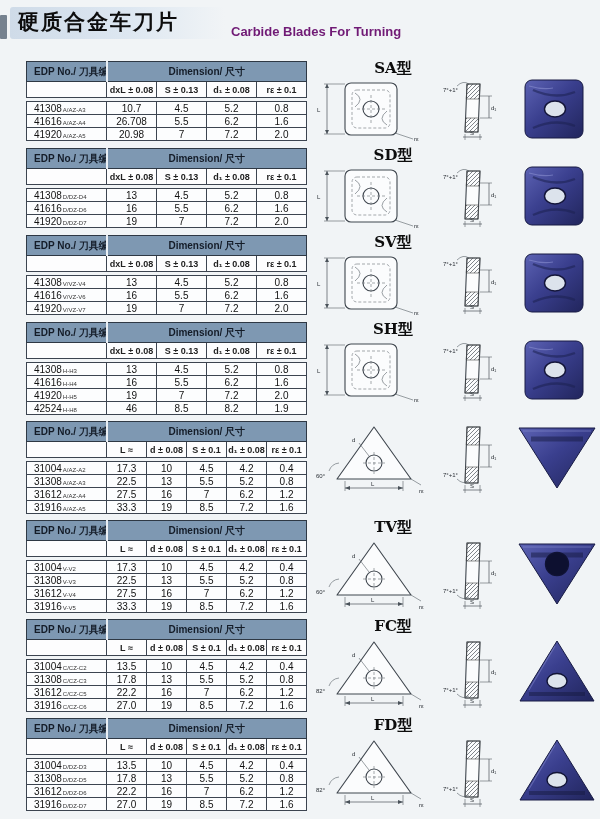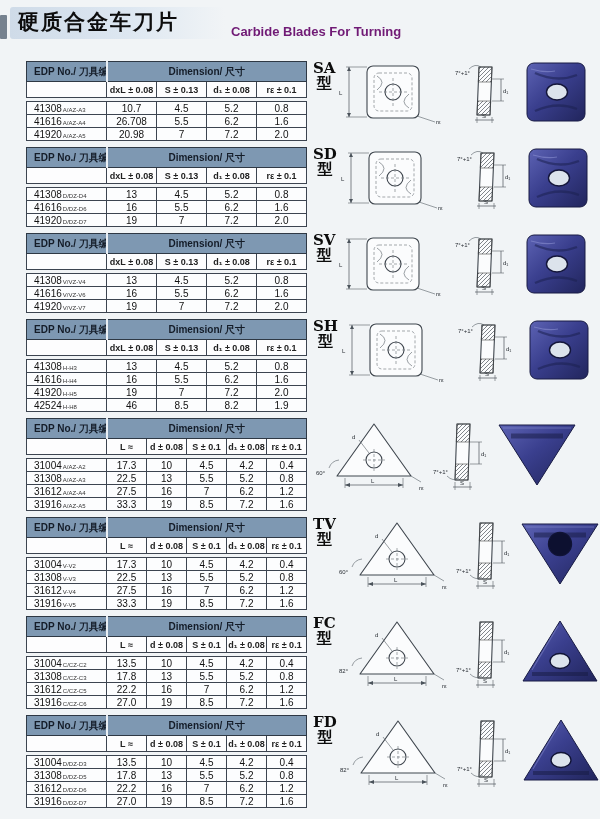--- a/index.html
+++ b/index.html
@@ -16,21 +16,21 @@
   .tbl{border-collapse:collapse;width:280px;table-layout:fixed;flex:0 0 auto}
   .tbl td{border:1px solid #3c4450;text-align:center;font-size:10px;overflow:hidden;white-space:nowrap}
   .tbl tr.hd td{background:#7e98b2;color:#141c28;font-weight:bold;height:20px;font-size:10px;border:1px solid #2e3844}
   .tbl tr.hd td.c-edp{border-right:2px solid #e9eef3;text-align:left;padding-left:7px}
   .tbl tr.sub td{height:16px;background:#fdfdfe;font-weight:bold;font-size:9px;color:#222}
   .tbl tr.gap td{border:none;background:transparent;height:4px}
   .tbl tr.dr td{height:13px;background:#fcfdfe;color:#111}
   .tbl tr.dr td.c-edp{text-align:left;padding-left:7px}
   .edp{font-weight:normal;font-size:10px}
   .sfx{font-size:6px;color:#333;margin-left:1px}
-  .fig{width:294px;display:flex;flex-direction:row;flex:0 0 auto;padding-left:6px}
+  .fig{width:294px;display:flex;flex-direction:column;flex:0 0 auto;padding-left:6px}
   .fig-label{width:160px;text-align:center;font-family:"DejaVu Serif","Liberation Serif",serif;
     font-weight:bold;font-size:15px;color:#0c0c0c;height:17px;line-height:15px}
   .fig-row{display:flex;align-items:center;justify-content:space-between;padding:0 2px}
   svg .ln{fill:#fbfcfd;stroke:#3f464e;stroke-width:1.1}
   svg .nf{fill:none;stroke:#3f464e;stroke-width:1.1}
   svg .thin{fill:none;stroke:#585f66;stroke-width:0.6}
   svg .dim{stroke:#4a525a;stroke-width:0.7}
   svg .dash{stroke-dasharray:3 2;stroke-width:0.6;fill:none;stroke:#6a7077}
   svg .t{font-family:"Liberation Sans",sans-serif;font-size:7px;fill:#2a2f35}
   svg .sm{font-size:6px}

